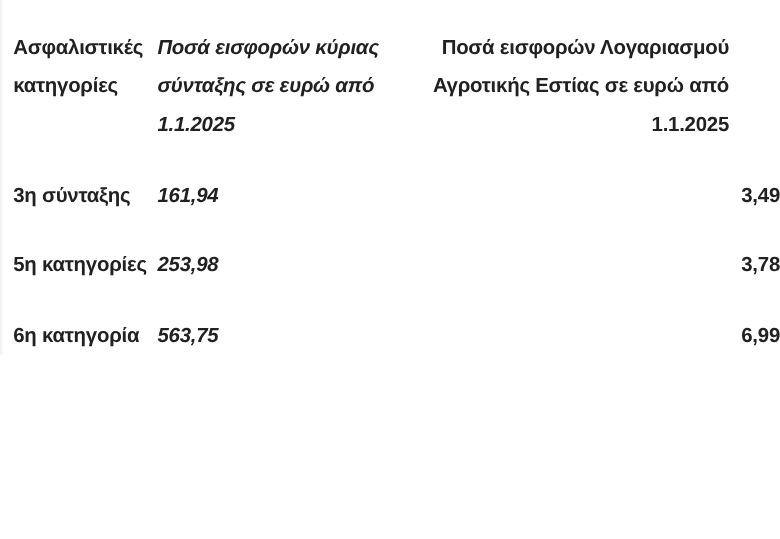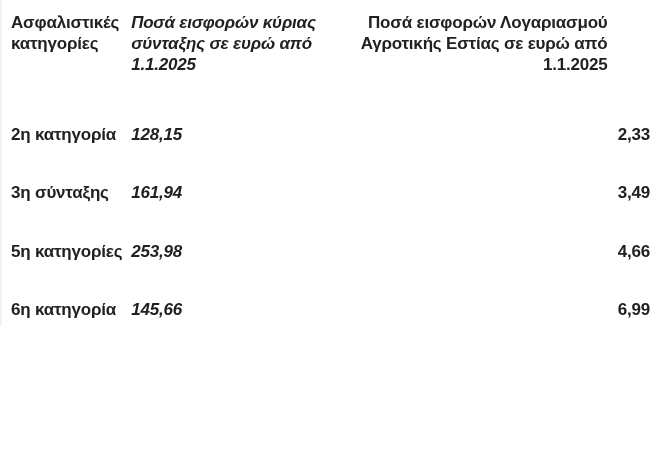--- a/index.html
+++ b/index.html
@@ -29,22 +29,22 @@
     font-weight: 700;
     font-size: 17px;
     letter-spacing: -0.2px;
     color: #212121;
     text-align: left;
     padding: 0;
     margin: 0;
   }
   th {
     vertical-align: top;
-    padding-top: 12px;
-    line-height: 21px;
+    padding-top: 24px;
+    line-height: 32px;
     height: 92px;
     box-sizing: border-box;
   }
   td {
     vertical-align: bottom;
     height: 58.5px;
     line-height: 24px;
     padding-bottom: 4px;
     box-sizing: border-box;
   }
@@ -69,34 +69,29 @@
         <th class="c2">
           <span class="hdr">Ποσά εισφορών κύριας σύνταξης σε ευρώ από 1.1.2025</span>
         </th>
         <th class="c3">
           <span class="hdr">Ποσά εισφορών Λογαριασμού Αγροτικής Εστίας σε ευρώ από 1.1.2025</span>
         </th>
       </tr>
     </thead>
     <tbody>
       <tr>
-        <td class="c1">2η κατηγορία</td>
-        <td class="c2">128,15</td>
-        <td class="c3">2,33</td>
-      </tr>
-      <tr>
         <td class="c1">3η σύνταξης</td>
         <td class="c2">161,94</td>
         <td class="c3">3,49</td>
       </tr>
       <tr>
         <td class="c1">5η κατηγορίες</td>
         <td class="c2">253,98</td>
-        <td class="c3">4,66</td>
+        <td class="c3">3,78</td>
       </tr>
       <tr>
         <td class="c1">6η κατηγορία</td>
-        <td class="c2">145,66</td>
+        <td class="c2">563,75</td>
         <td class="c3">6,99</td>
       </tr>
     </tbody>
   </table>
 </div>
 
 </body></html>

